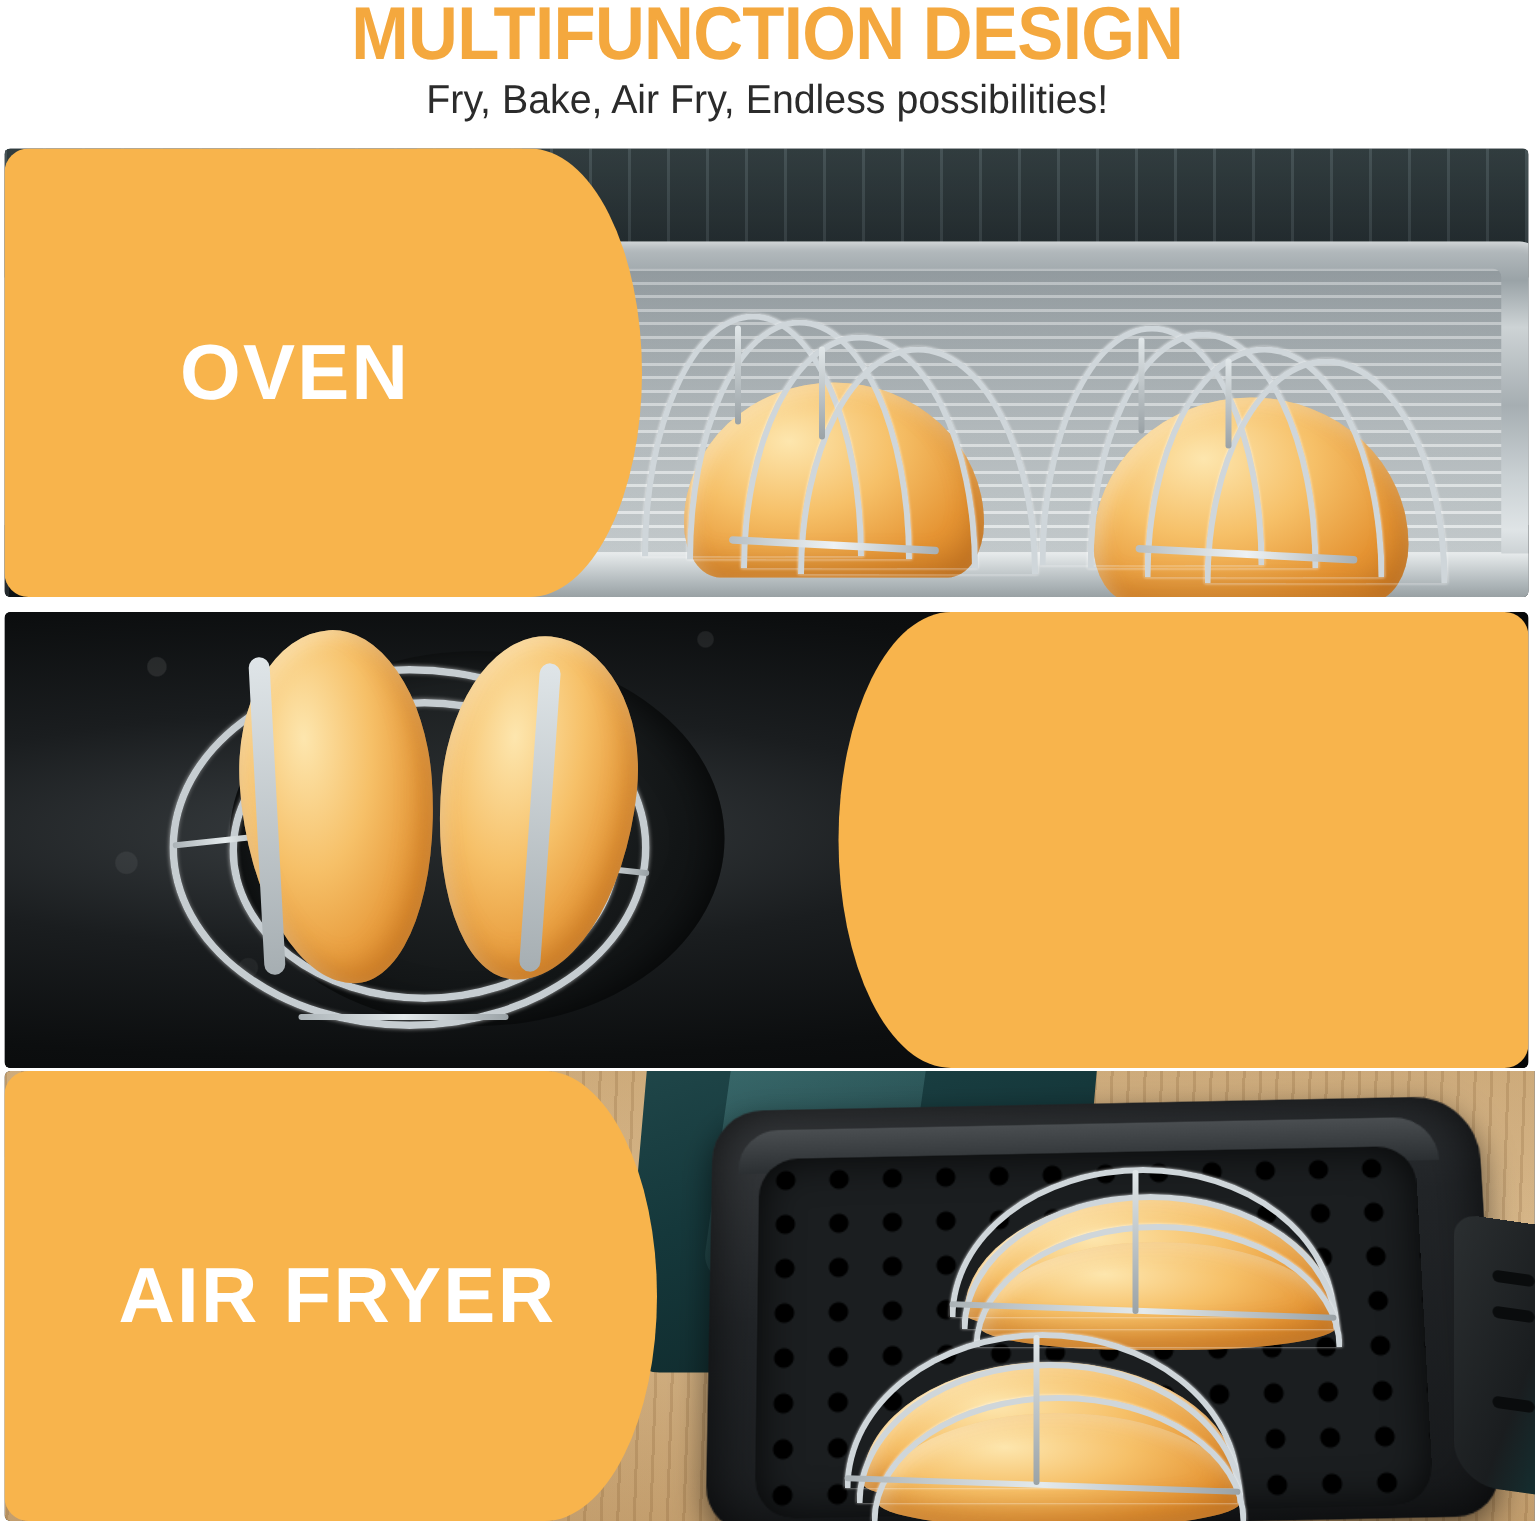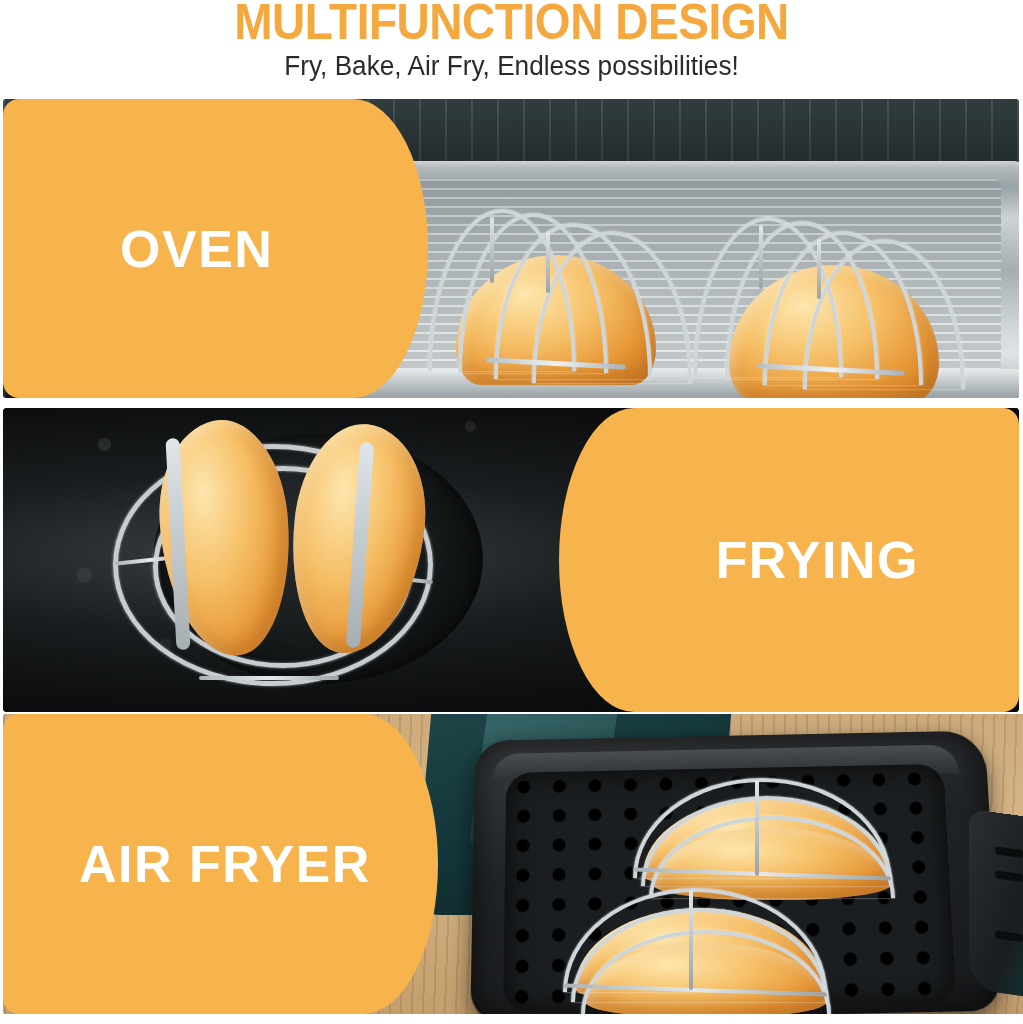--- a/index.html
+++ b/index.html
@@ -378,21 +378,20 @@
                 background:linear-gradient(180deg,#dfe5e8,#a6aeb2);
                 border-radius:7px; transform:rotate(-3deg);"></div>
     <div class="rack-wave" style="left:350px; top:34px; width:14px; height:206px;
                 background:linear-gradient(180deg,#dfe5e8,#a6aeb2);
                 border-radius:7px; transform:rotate(4deg);"></div>
   </div>
 
   <div class="label-blob blob-right">
     <div class="blob-bulge"></div>
   </div>
-  <div class="label-text" id="label-frying-text">FRYING</div>
 </div>
 
 <div class="row" id="row-airfryer">
 
   <div class="photo" id="photo-airfryer">
     <div class="wood"></div>
 
     <div style="position:absolute; left:420px; top:0; width:300px; height:215px;">
       <div class="fryer-body" style="left:0; top:-14px;"></div>
       <div class="fryer-body-sheen"></div>

